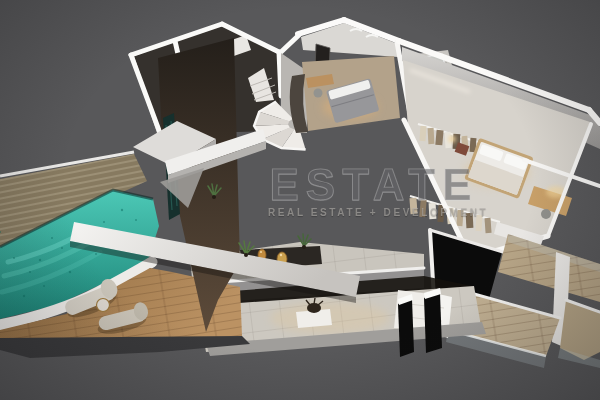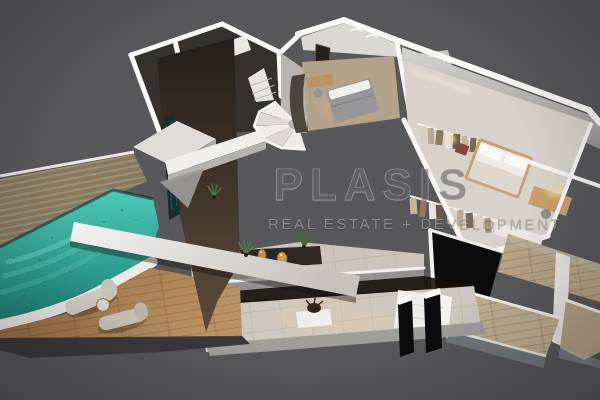--- a/index.html
+++ b/index.html
@@ -7,22 +7,22 @@
          background:var(--background,#58585a);font-family:"Liberation Sans",sans-serif;}
   .stage svg{position:absolute;left:0;top:0;}
   .vignette{position:absolute;inset:0;pointer-events:none;
             background:radial-gradient(ellipse at 50% 45%, rgba(0,0,0,0) 55%, rgba(18,18,20,.30) 100%);}
   .watermark{position:absolute;inset:0;pointer-events:none;}
   .brand{position:absolute;left:266px;top:160px;width:216px;text-align:center;white-space:nowrap;
          font-size:44px;font-weight:700;letter-spacing:7px;
          color:rgba(84,84,87,0.55);
          -webkit-text-stroke:1px rgba(205,205,205,0.38);
          text-shadow:0 1px 0 rgba(235,235,235,0.16);}
-  .tagline{position:absolute;left:268px;top:215px;width:212px;text-align:center;white-space:nowrap;
-         font-size:15px;font-weight:400;letter-spacing:2.6px;
+  .tagline{position:absolute;left:268px;top:207px;width:212px;text-align:center;white-space:nowrap;
+         font-size:10px;font-weight:700;letter-spacing:2.6px;
          color:rgba(178,175,170,0.62);
          text-shadow:0 1px 1px rgba(0,0,0,0.25);}
 </style>
 </head>
 <body>
 
 <div class="stage">
 
 <svg width="600" height="400" viewBox="0 0 600 400">
   <defs>
@@ -316,17 +316,17 @@
             <path d="M0,0 l-6,-10 M0,0 l-1,-12 M0,0 l4,-11 M0,0 l7,-7" stroke="#46663a" stroke-width="1.5" fill="none"></path>
             <circle cx="0" cy="1" r="2" fill="#241d15"></circle>
           </g>
     </g>
   </g>
 </svg>
 
 <div class="vignette"></div>
 
 <div class="watermark">
-  <div class="brand">PLASIS</div>
+  <div class="brand">ESTATE</div>
   <div class="tagline">REAL ESTATE + DEVELOPMENT</div>
 </div>
 
 </div>
 
 </body></html>

